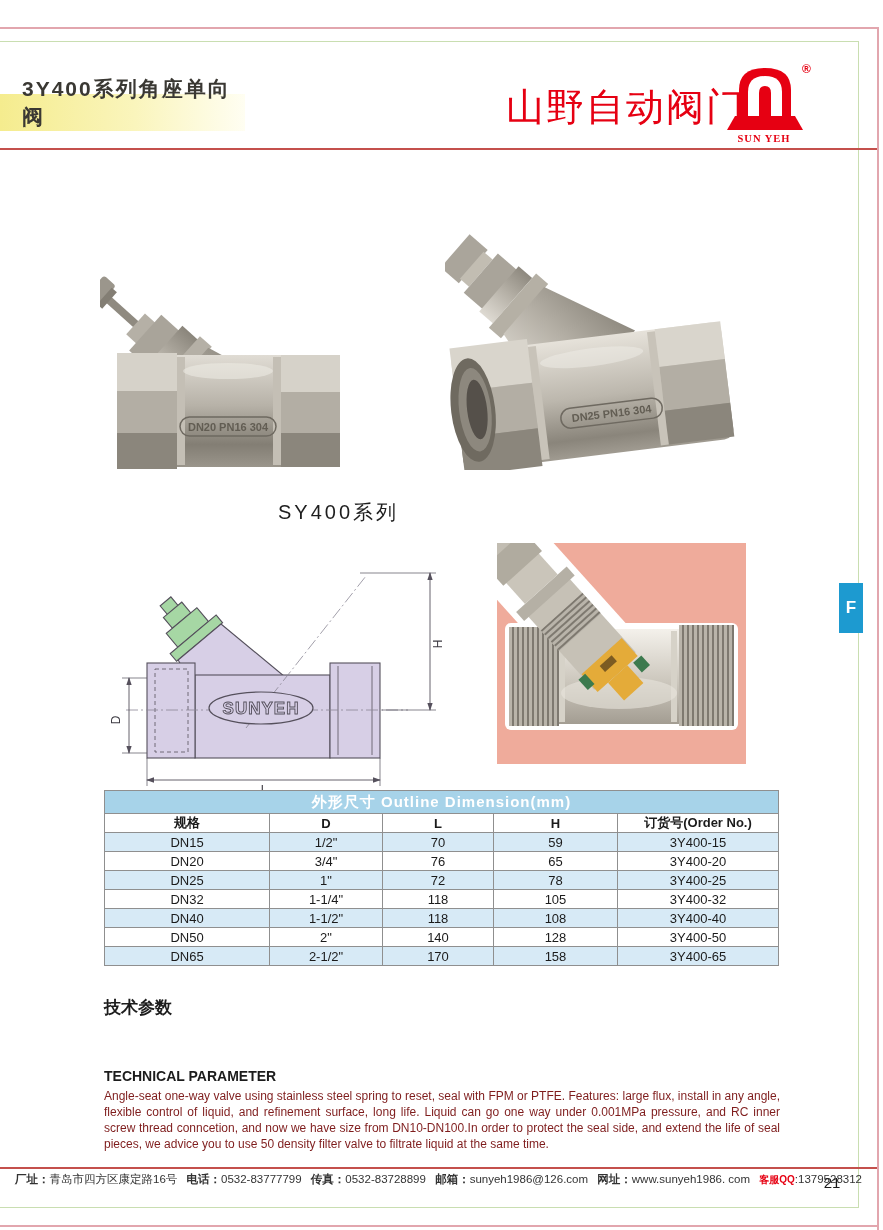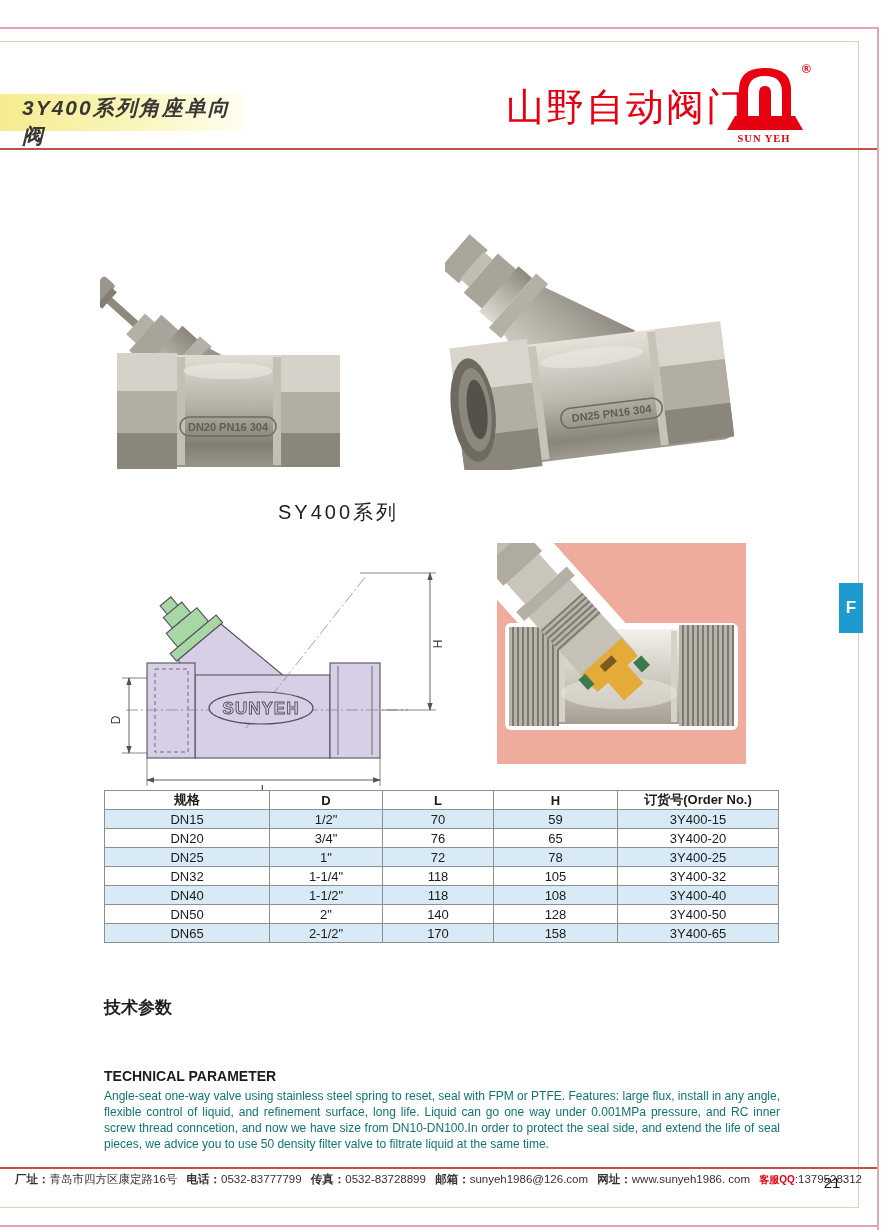--- a/index.html
+++ b/index.html
@@ -8,21 +8,21 @@
   
   .ln{position:absolute;}
   .pink-h{height:2px;background:#e2a6ae;left:0;}
   .green-h{height:1px;background:#c9deb1;left:0;}
   .pink-v{width:2px;background:#e2a6ae;}
   .green-v{width:1px;background:#c9deb1;}
   .red-rule{position:absolute;left:0;width:877px;height:2px;background:#c4504c;}
   
   .title-strip{position:absolute;left:0;top:94px;width:245px;height:37px;
     background:linear-gradient(90deg,#f5ec8e 0%,#faf5bc 55%,#fffef2 100%);
-    display:flex;align-items:flex-start;font-style:italic;}
+    display:flex;align-items:flex-end;}
   .title-strip h1{margin:0 0 0 22px;font-size:21px;font-weight:bold;color:#3a3833;letter-spacing:2px;}
   .logo-cn{position:absolute;left:506px;top:88px;font-size:38px;font-weight:normal;color:#e60012;letter-spacing:2px;line-height:1;}
   .logo-reg{position:absolute;left:802px;top:62px;font-size:12px;color:#e60012;font-weight:bold;}
   .logo-en{position:absolute;left:724px;top:133px;width:80px;text-align:center;font-size:10.5px;color:#e60012;
     font-family:"Liberation Serif","DejaVu Serif",serif;letter-spacing:1px;font-weight:bold;}
   
   .caption{position:absolute;left:278px;top:499px;width:230px;font-size:20px;color:#1e1e1e;letter-spacing:3px;}
   
   .dim-table{position:absolute;left:104px;top:790px;width:674px;border-collapse:collapse;table-layout:fixed;}
   .dim-table th,.dim-table td{border:1px solid #8f8f8f;text-align:center;padding:0;font-size:13px;color:#1b1b1b;}
@@ -30,21 +30,21 @@
   .dim-table thead tr.cols th{background:#fff;font-weight:bold;height:18px;}
   .dim-table tbody td{height:18px;}
   .dim-table tbody tr:nth-child(odd){background:#d7eaf6;}
   .dim-table tbody tr:nth-child(even){background:#fff;}
   
   .tech-cn{position:absolute;left:104px;top:984px;width:676px;}
   .tech-cn h3{margin:12px 0 5px 0;font-size:17px;font-weight:bold;color:#1c1c1c;}
   .tech-cn p{margin:0;font-size:12.5px;line-height:20px;text-align:justify;color:#2b2927;}
   .tech-en{position:absolute;left:104px;top:1068px;width:676px;}
   .tech-en h4{margin:0 0 4px 0;font-size:14px;font-weight:bold;color:#1c1c1c;}
-  .tech-en p{margin:0;font-size:12px;line-height:16px;text-align:justify;color:#0f766e;}
+  .tech-en p{margin:0;font-size:12px;line-height:16px;text-align:justify;color:#7f1d1d;}
   
   .footer-info{position:absolute;left:0;top:1172px;width:877px;text-align:center;font-size:11.5px;color:#333;}
   .footer-info .seg{margin:16px 3px;}
   .qq-label{color:#e60012;font-size:10px;font-weight:bold;}
   .page-num{position:absolute;left:812px;top:1174px;width:40px;text-align:center;font-size:15px;color:#1b1b1b;}
   .f-tab{position:absolute;left:839px;top:583px;width:24px;height:50px;background:#1d9ad0;color:#fff;
     display:flex;align-items:center;justify-content:center;font-size:17px;font-weight:bold;z-index:5;}
   svg{display:block;}
   .svg-abs{position:absolute;}
 </style>
@@ -255,20 +255,23 @@
 
   <table class="dim-table">
     <colgroup>
         <col style="width:165px">
         <col style="width:113px">
         <col style="width:111px">
         <col style="width:124px">
         <col style="width:161px">
       </colgroup>
     <thead>
+      <tr>
+          <th class="band" colspan="5">外形尺寸 Outline Dimension(mm)</th>
+        </tr>
       <tr class="cols">
         <th>规格</th>
         <th>D</th>
         <th>L</th>
         <th>H</th>
         <th>订货号(Order No.)</th>
       </tr>
     </thead>
     <tbody>
       <tr>

